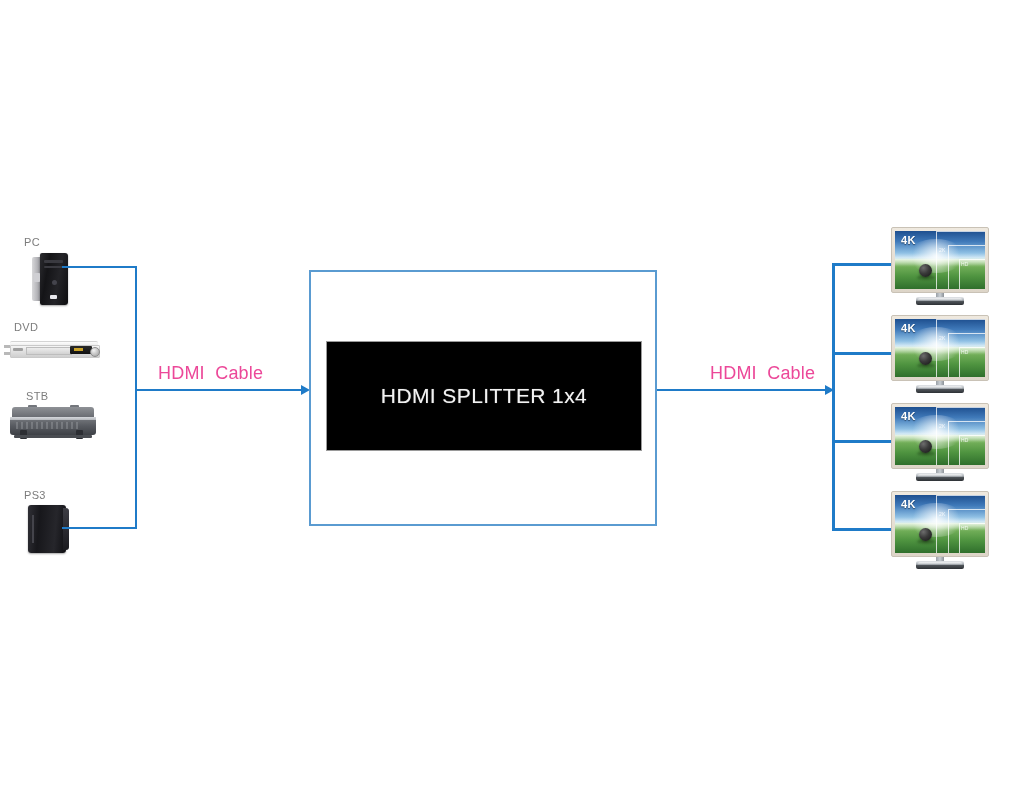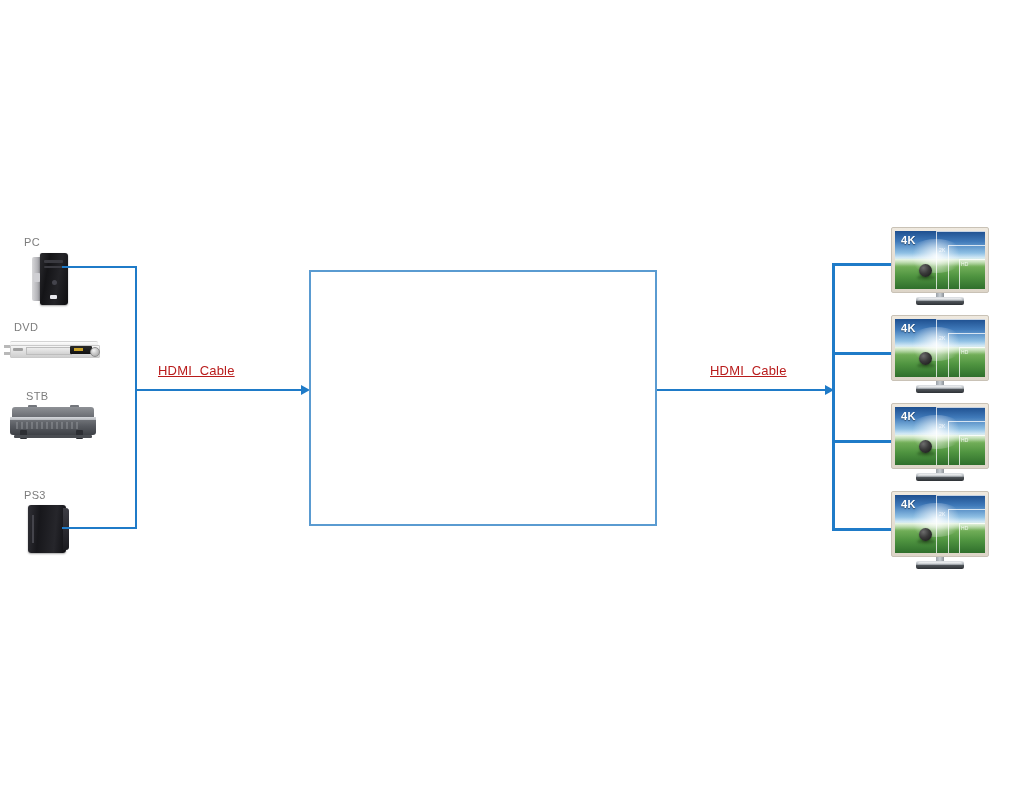--- a/index.html
+++ b/index.html
@@ -51,25 +51,24 @@
   .dev-label {
     position: absolute;
     font-size: 11px;
     color: #7c7c7c;
     letter-spacing: 0.3px;
     text-align: left;
     white-space: pre;
   }
   .cable-label {
     position: absolute;
-    font-size: 13px;
-    color: #b91c1c;
+    font-size: 18px;
+    color: #ec4899;
     white-space: pre;
     letter-spacing: 0.2px;
-    text-decoration: underline;
   }
 
   
   .pc-body {
     position: absolute;
     background: linear-gradient(100deg,#2c2c30 0%, #141417 28%, #232327 62%, #0d0d10 100%);
     border-radius: 2px 3px 3px 2px;
     box-shadow: 0 1px 2px rgba(0,0,0,.35);
   }
   .pc-side {
@@ -346,20 +345,23 @@
 
   <div class="wire-h" style="left:62px; top:527px; width:75px;"></div>
 
   <div class="wire-v" style="left:135px; top:266px; height:263px;"></div>
 
   <div class="wire-h" style="left:135px; top:389px; width:170px;"></div>
   <div class="arrow-right" style="left:301px; top:385px;"></div>
   <div class="cable-label" style="left:158px; top:363px;">HDMI  Cable</div>
 
   <div id="splitter-frame" style="left:309px; top:270px; width:348px; height:256px;"></div>
+  <div id="splitter-unit" style="left:326px; top:341px; width:316px; height:110px;">
+    <span class="unit-text">HDMI SPLITTER 1x4</span>
+  </div>
 
   <div class="wire-h" style="left:657px; top:389px; width:172px;"></div>
   <div class="arrow-right" style="left:825px; top:385px;"></div>
   <div class="cable-label" style="left:710px; top:363px;">HDMI  Cable</div>
 
   <div class="wire-v thick" style="left:832px; top:263px; height:266px;"></div>
 
   <div class="wire-h thick" style="left:832px; top:263px; width:68px;"></div>
   <div class="wire-h thick" style="left:832px; top:352px; width:68px;"></div>
   <div class="wire-h thick" style="left:832px; top:440px; width:68px;"></div>

